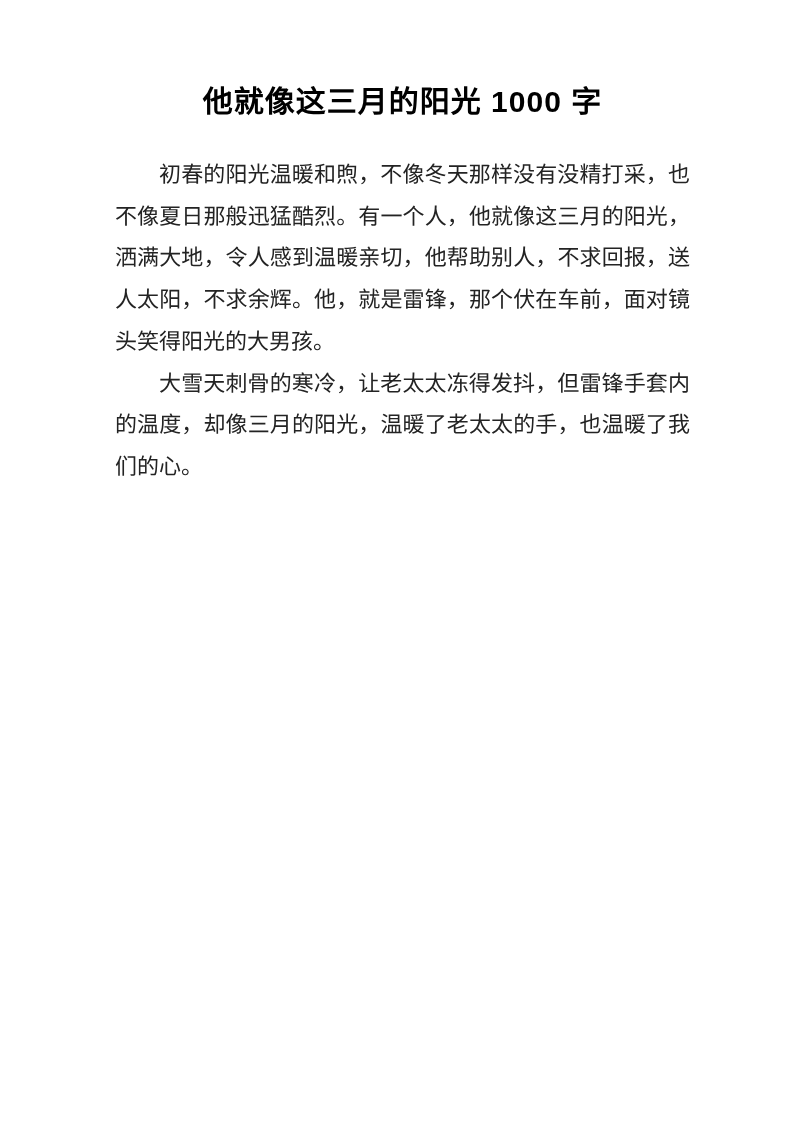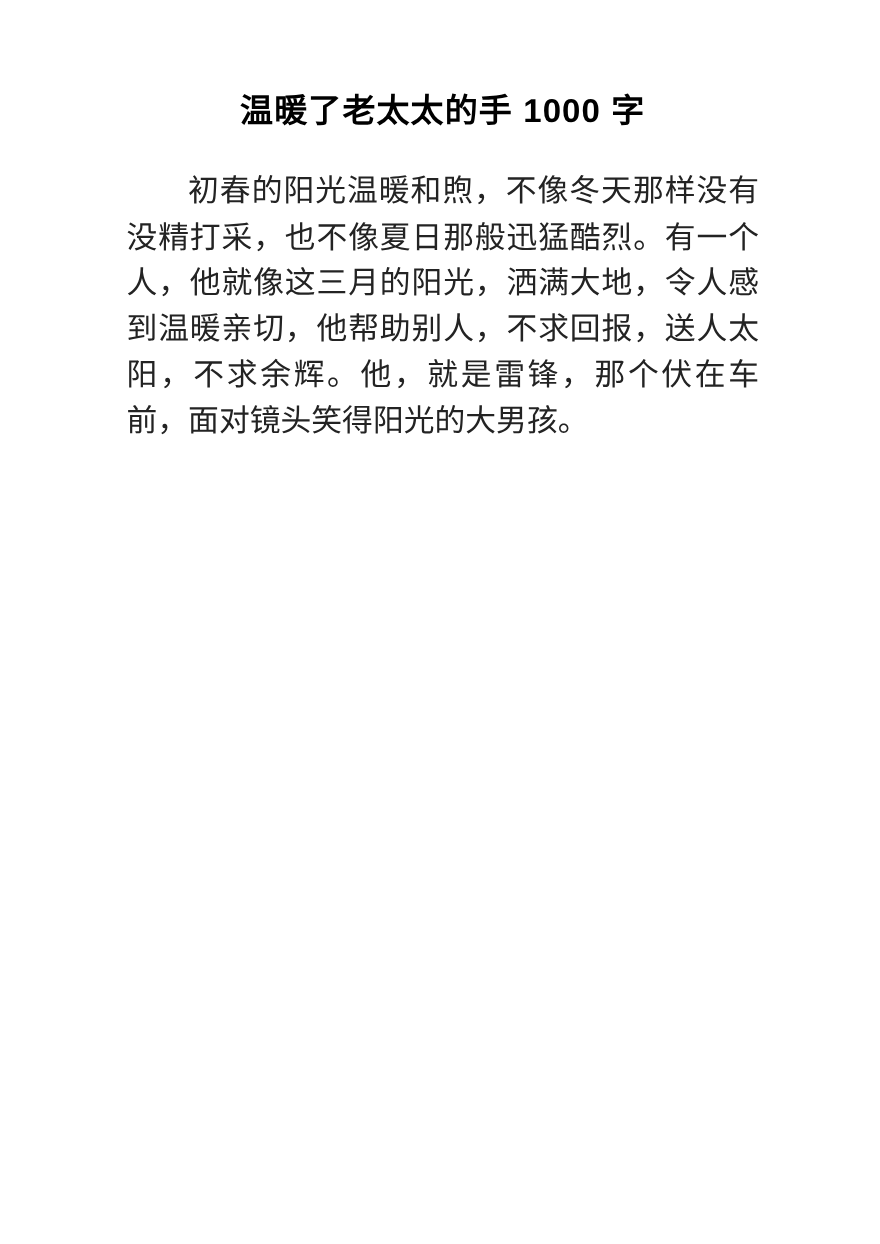--- a/index.html
+++ b/index.html
@@ -29,29 +29,30 @@
     line-height: 48px;
     color: var(--title-ink, #000000);
     letter-spacing: 1px;
   }
   .doc-body {
     margin-top: 28px;
     color: var(--body-ink, #232323);
   }
   .doc-body p {
     margin: 0;
-    font-size: 28px;
+    font-size: 22px;
     line-height: 41.7px;
     text-align: justify;
     text-justify: inter-ideograph;
     text-indent: 2em;
     word-break: break-all;
   }
 </style>
 </head>
 <body>
 
 <div class="doc-page">
-  <h1 class="doc-title">温暖了老太太的手 1000 字</h1>
+  <h1 class="doc-title">他就像这三月的阳光 1000 字</h1>
   <div class="doc-body">
       <p>初春的阳光温暖和煦，不像冬天那样没有没精打采，也不像夏日那般迅猛酷烈。有一个人，他就像这三月的阳光，洒满大地，令人感到温暖亲切，他帮助别人，不求回报，送人太阳，不求余辉。他，就是雷锋，那个伏在车前，面对镜头笑得阳光的大男孩。</p>
+      <p>大雪天刺骨的寒冷，让老太太冻得发抖，但雷锋手套内的温度，却像三月的阳光，温暖了老太太的手，也温暖了我们的心。</p>
     </div>
 </div>
 
 </body></html>

